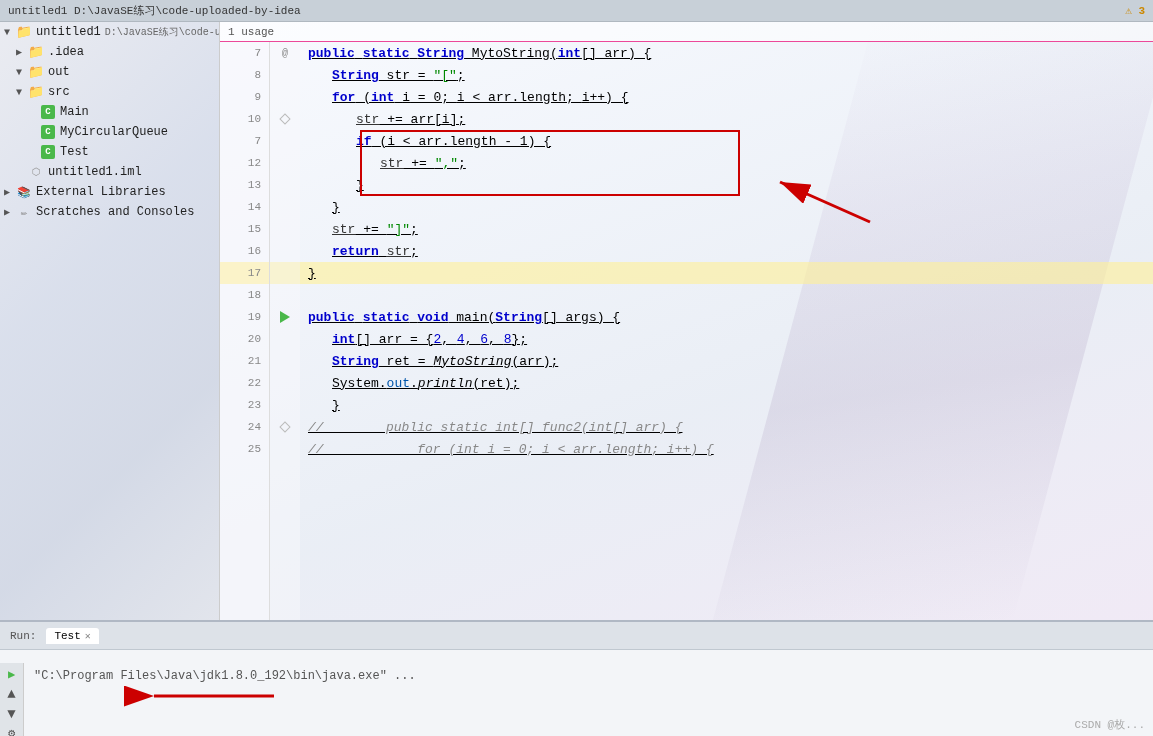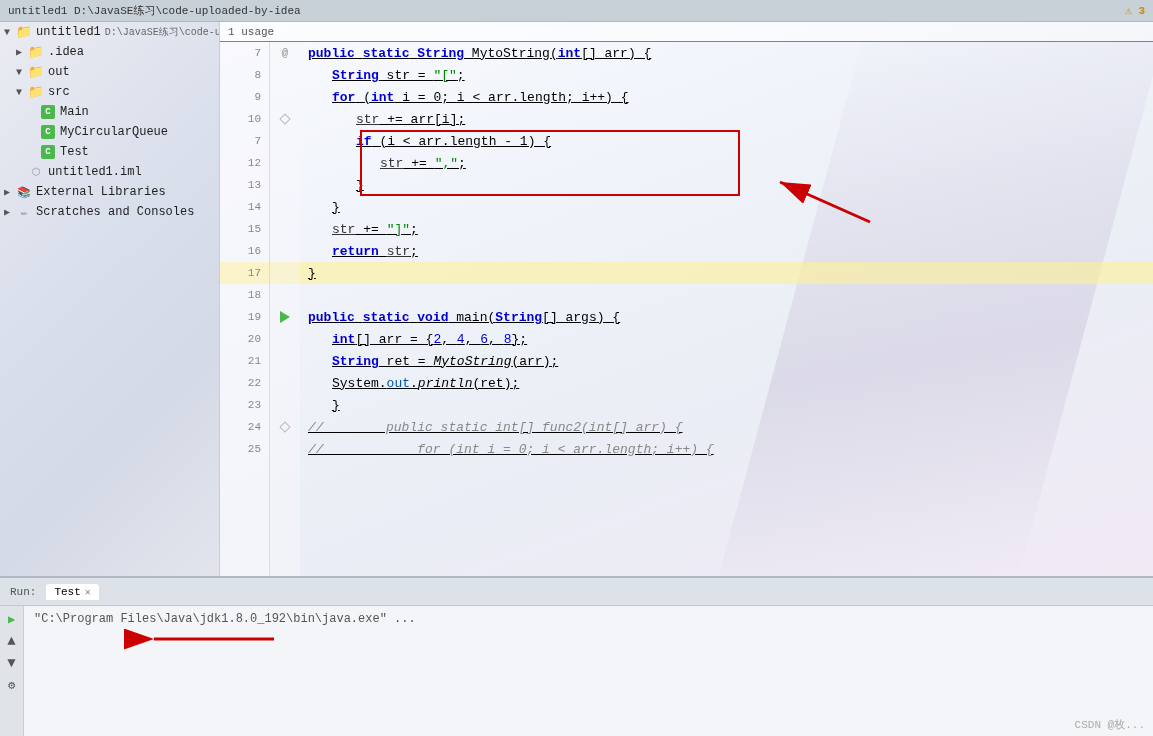--- a/index.html
+++ b/index.html
@@ -245,28 +245,29 @@
 
     
     #red-arrow {
       position: absolute;
       z-index: 11;
       pointer-events: none;
     }
 
     
     #bottom-panel {
-      height: 160px;
+      height: 116px;
       background: rgba(242, 244, 248, 0.95);
       border-top: 2px solid #b0b8c4;
       flex-shrink: 0;
       display: flex;
       flex-direction: column;
       position: relative;
       z-index: 2;
+      gap: 13px;
     }
 
     #bottom-tabs {
       height: 28px;
       background: #dde2e8;
       display: flex;
       align-items: center;
       border-bottom: 1px solid #c0c8d0;
       padding: 0 4px;
     }

